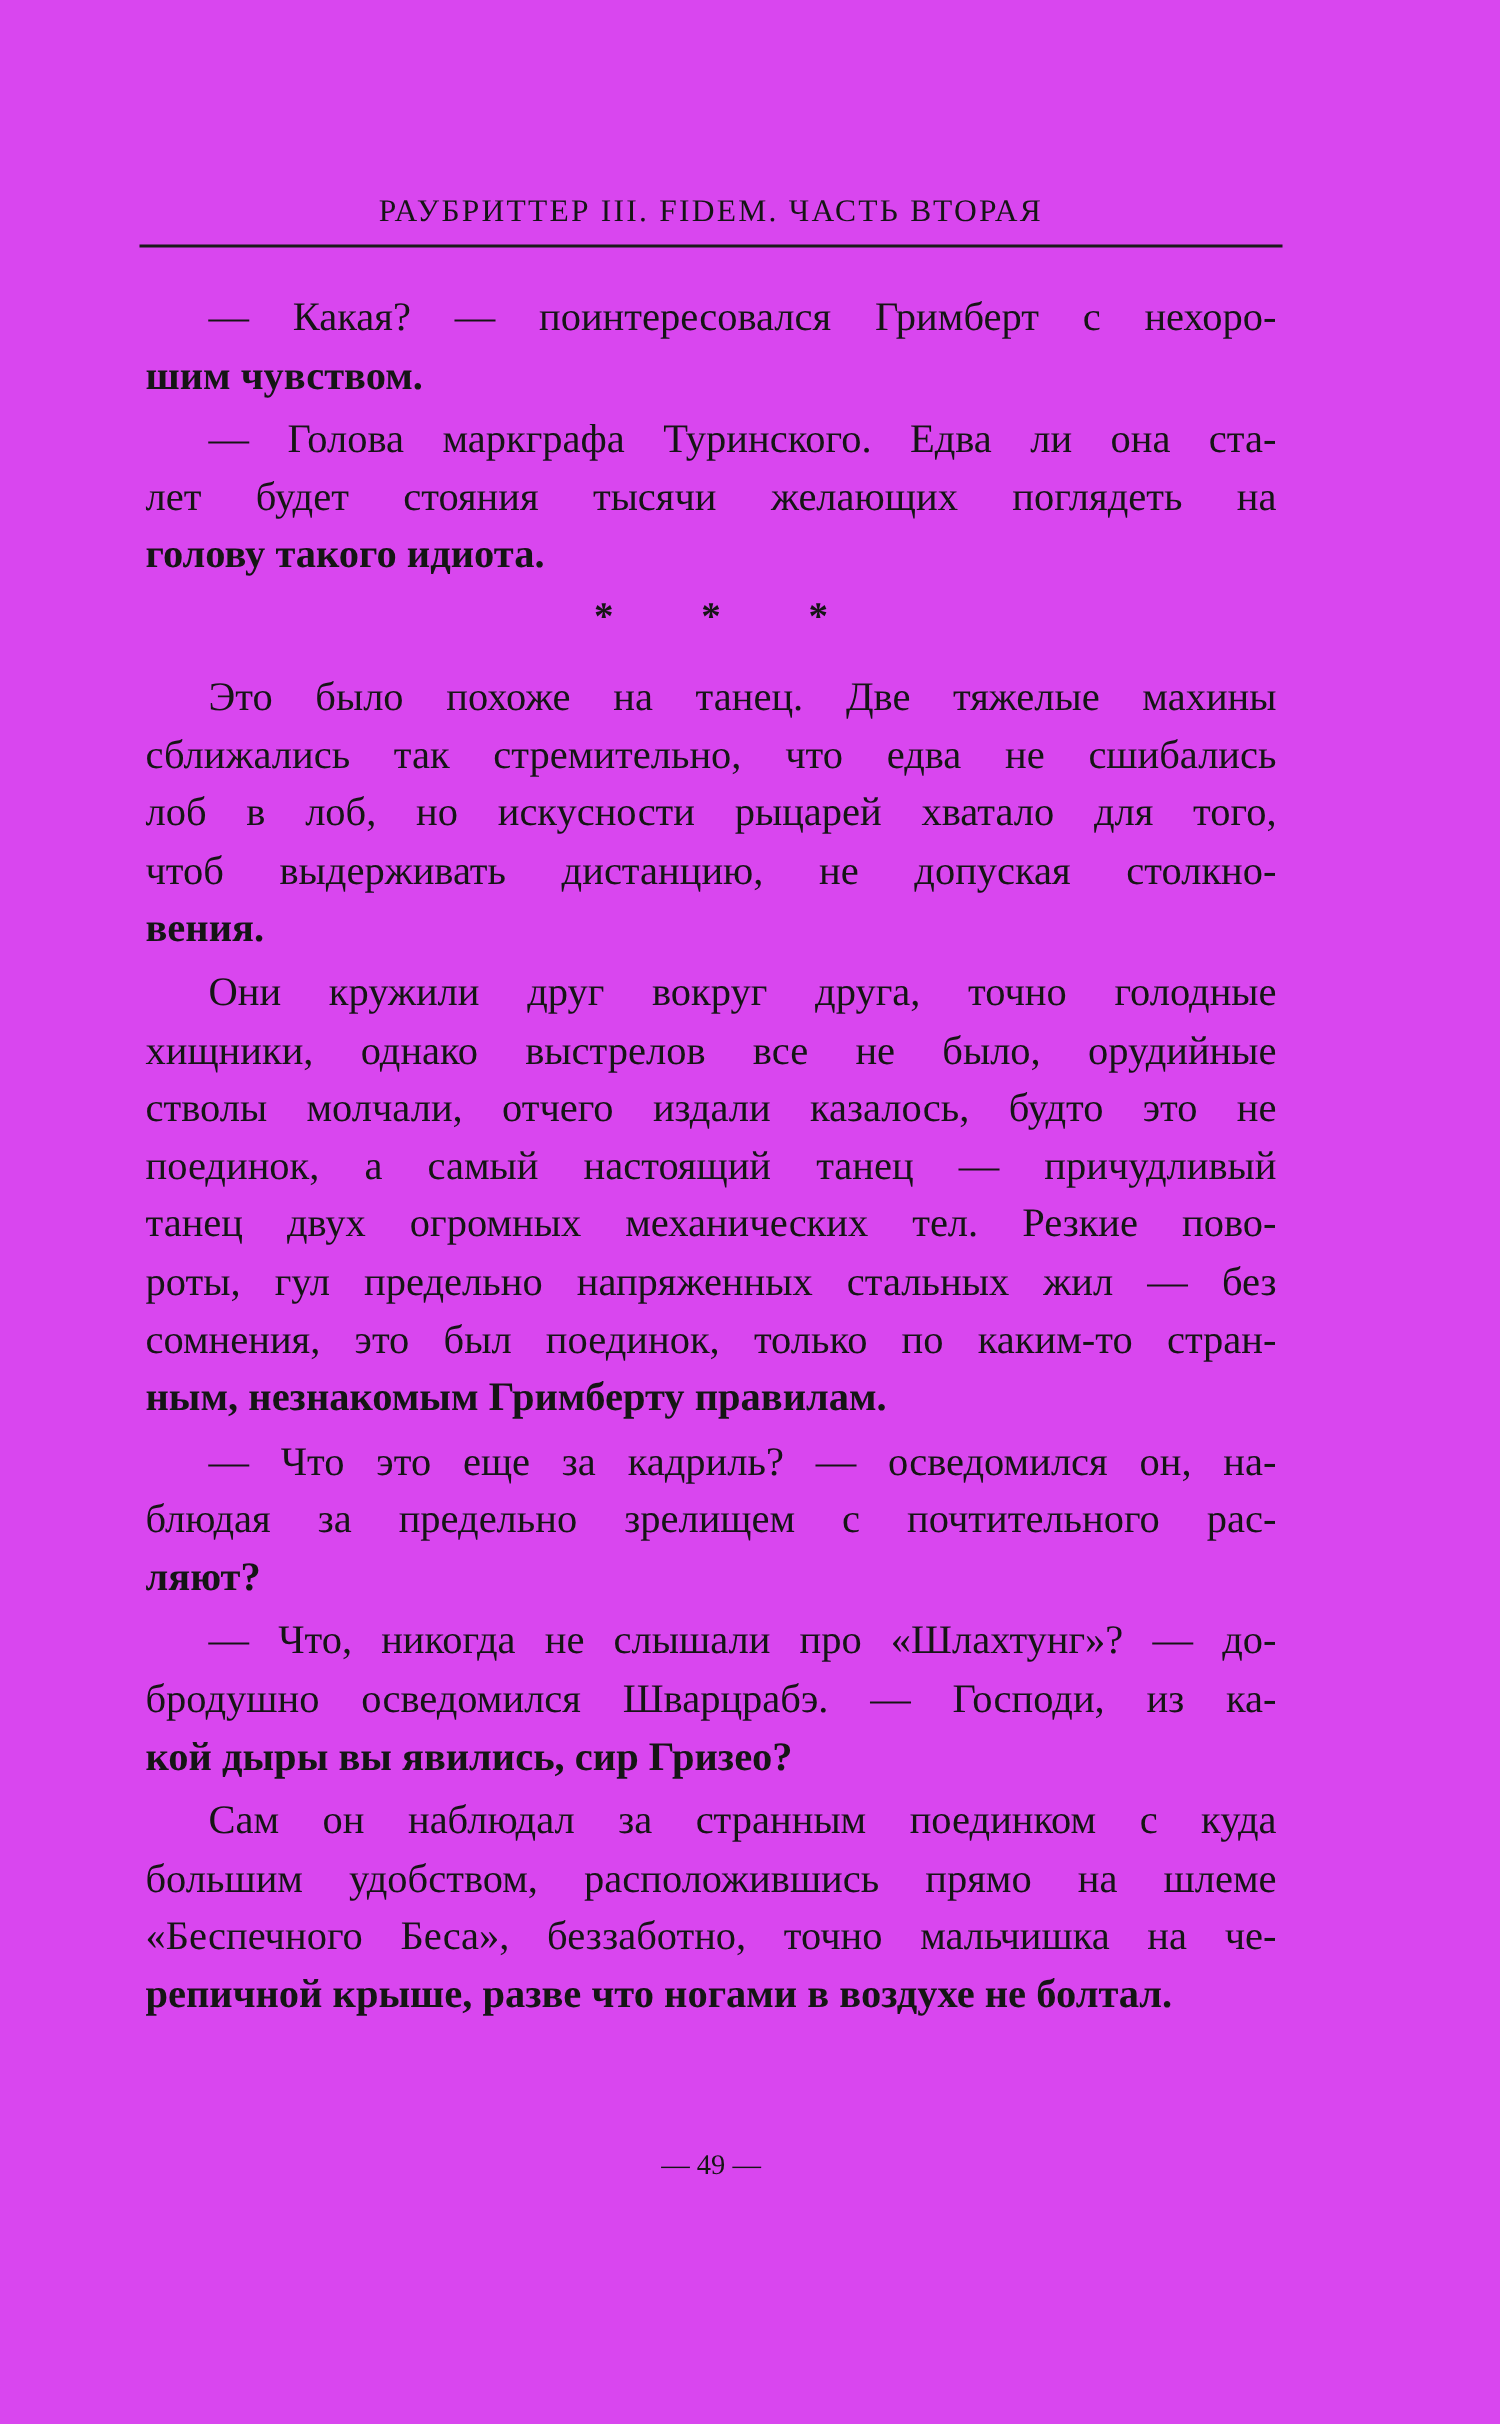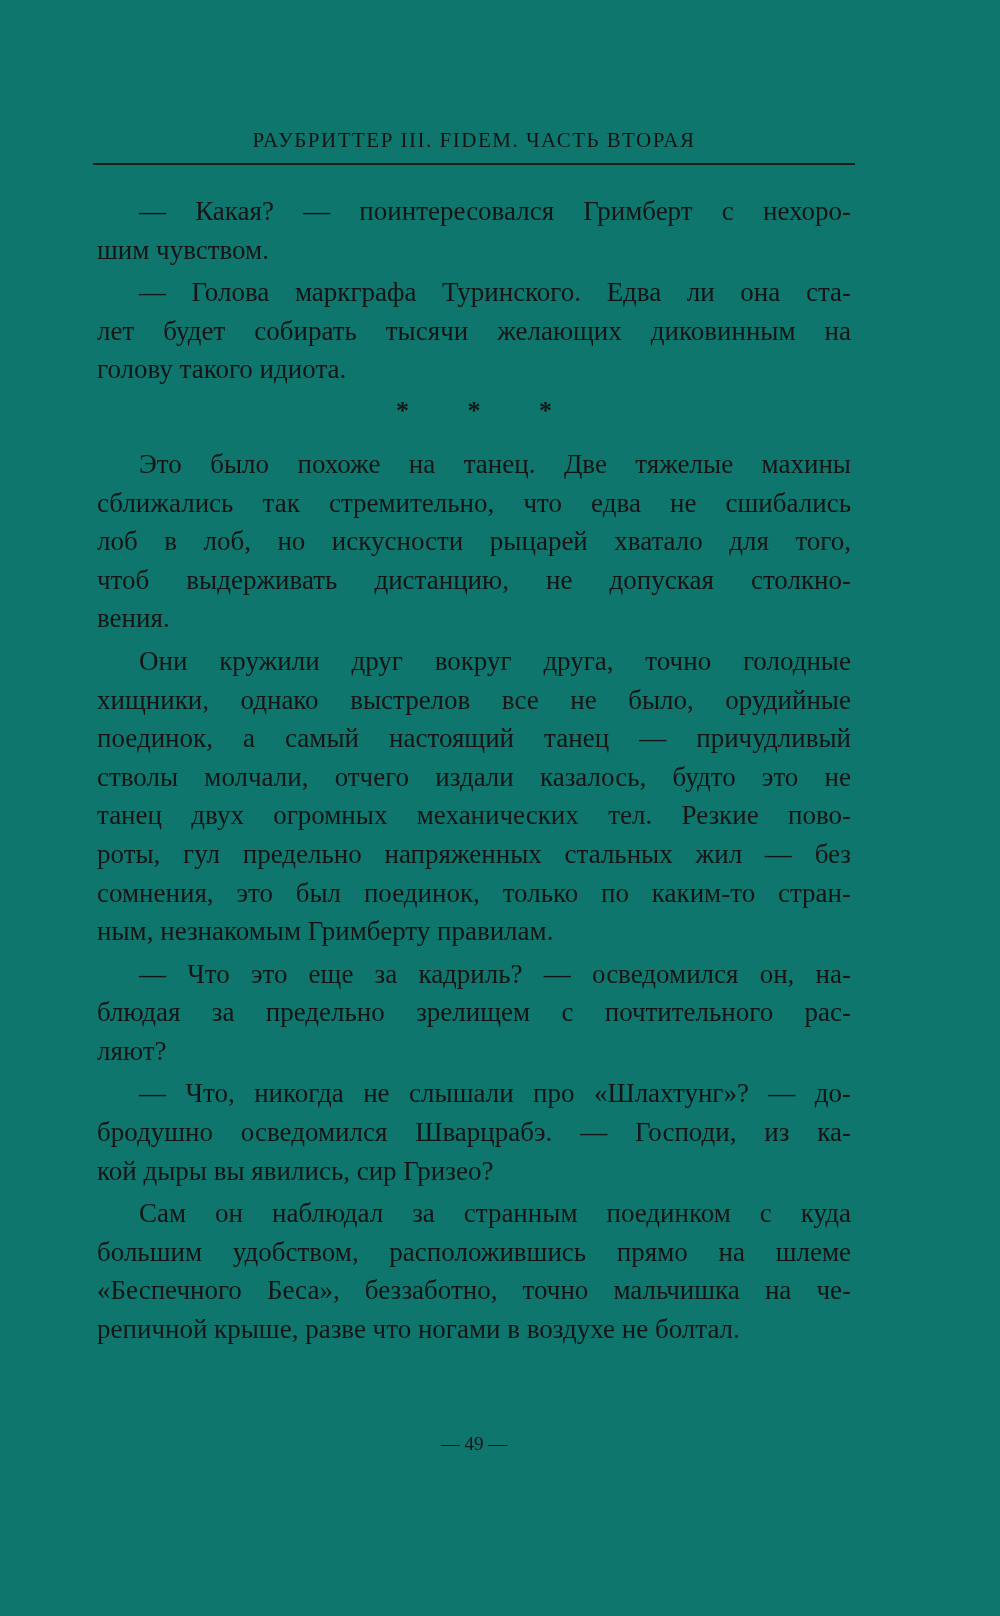--- a/index.html
+++ b/index.html
@@ -1,20 +1,20 @@
 <!DOCTYPE html>
 <html lang="ru"><head>
 <meta charset="utf-8">
 <style>
   html, body { margin: 0; padding: 0; background: #ffffff; }
   .page {
     position: relative;
     width: 1000px;
     height: 1616px;
-    background: #0f766e;
+    background: #d946ef;
     font-family: "Liberation Serif", "DejaVu Serif", serif;
     color: #151515;
     overflow: hidden;
   }
   .column {
     position: absolute;
     left: 93px;
     top: 126px;
     width: 762px;
   }
@@ -36,21 +36,21 @@
     line-height: 38.6px;
   }
   .para { margin: 4px; }
   .line {
     text-align: justify;
     text-align-last: justify;
     text-justify: inter-word;
     white-space: normal;
   }
   .line.first { padding-left: 42px; }
-  .line.last { text-align-last: left; }
+  .line.last { text-align-last: left; font-weight: bold; }
   .separator {
     text-align: center;
     font-weight: bold;
     font-size: 26px;
     line-height: 36px;
     letter-spacing: 26px;
     padding-left: 26px; 
     margin-top: 3px;
     margin-bottom: 16px;
   }
@@ -71,36 +71,36 @@
   <div class="column">
     <div class="running-head">РАУБРИТТЕР III. FIDEM. ЧАСТЬ ВТОРАЯ</div>
     <div class="head-rule"></div>
     <div class="body-text">
         <div class="para">
           <div class="line first">— Какая? — поинтересовался Гримберт с нехоро-</div>
           <div class="line last">шим чувством.</div>
         </div>
         <div class="para">
           <div class="line first">— Голова маркграфа Туринского. Едва ли она ста-</div>
-          <div class="line">лет будет собирать тысячи желающих диковинным на</div>
+          <div class="line">лет будет стояния тысячи желающих поглядеть на</div>
           <div class="line last">голову такого идиота.</div>
         </div>
         <div class="separator">* * *</div>
         <div class="para">
           <div class="line first">Это было похоже на танец. Две тяжелые махины</div>
           <div class="line">сближались так стремительно, что едва не сшибались</div>
           <div class="line">лоб в лоб, но искусности рыцарей хватало для того,</div>
           <div class="line">чтоб выдерживать дистанцию, не допуская столкно-</div>
           <div class="line last">вения.</div>
         </div>
         <div class="para">
           <div class="line first">Они кружили друг вокруг друга, точно голодные</div>
           <div class="line">хищники, однако выстрелов все не было, орудийные</div>
+          <div class="line">стволы молчали, отчего издали казалось, будто это не</div>
           <div class="line">поединок, а самый настоящий танец — причудливый</div>
-          <div class="line">стволы молчали, отчего издали казалось, будто это не</div>
           <div class="line">танец двух огромных механических тел. Резкие пово-</div>
           <div class="line">роты, гул предельно напряженных стальных жил — без</div>
           <div class="line">сомнения, это был поединок, только по каким-то стран-</div>
           <div class="line last">ным, незнакомым Гримберту правилам.</div>
         </div>
         <div class="para">
           <div class="line first">— Что это еще за кадриль? — осведомился он, на-</div>
           <div class="line">блюдая за предельно зрелищем с почтительного рас-</div>
           <div class="line last">ляют?</div>
         </div>

